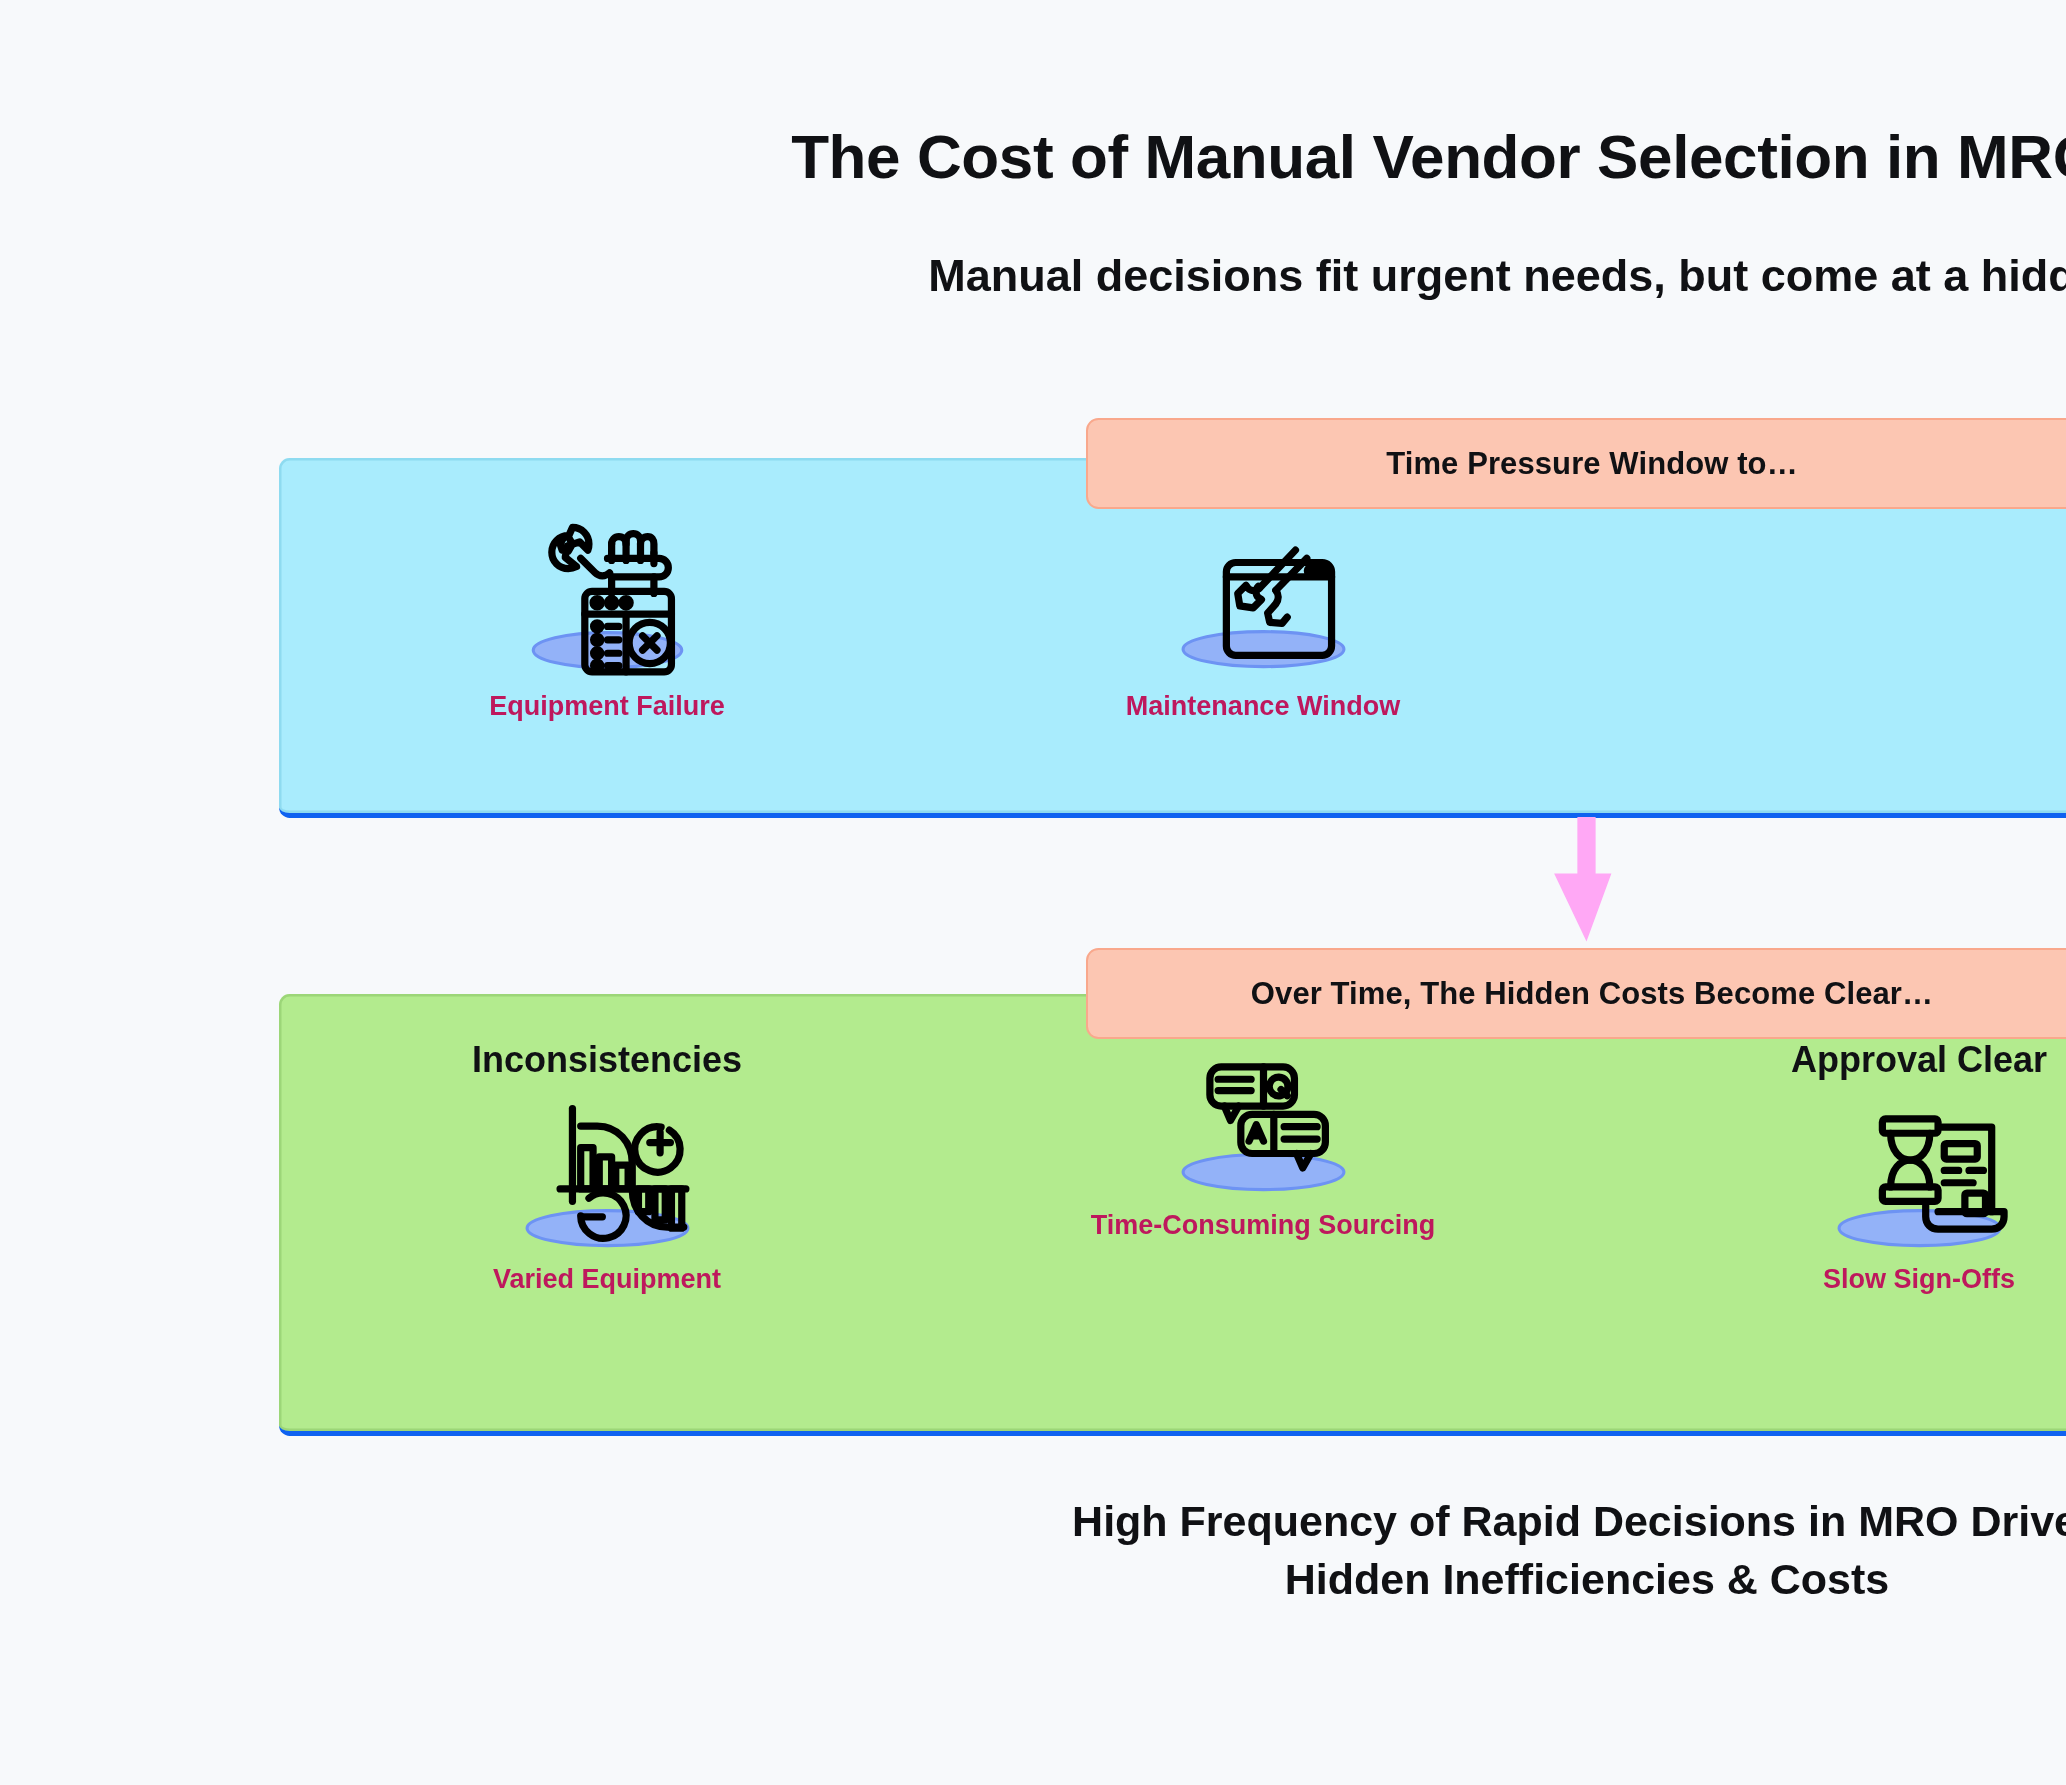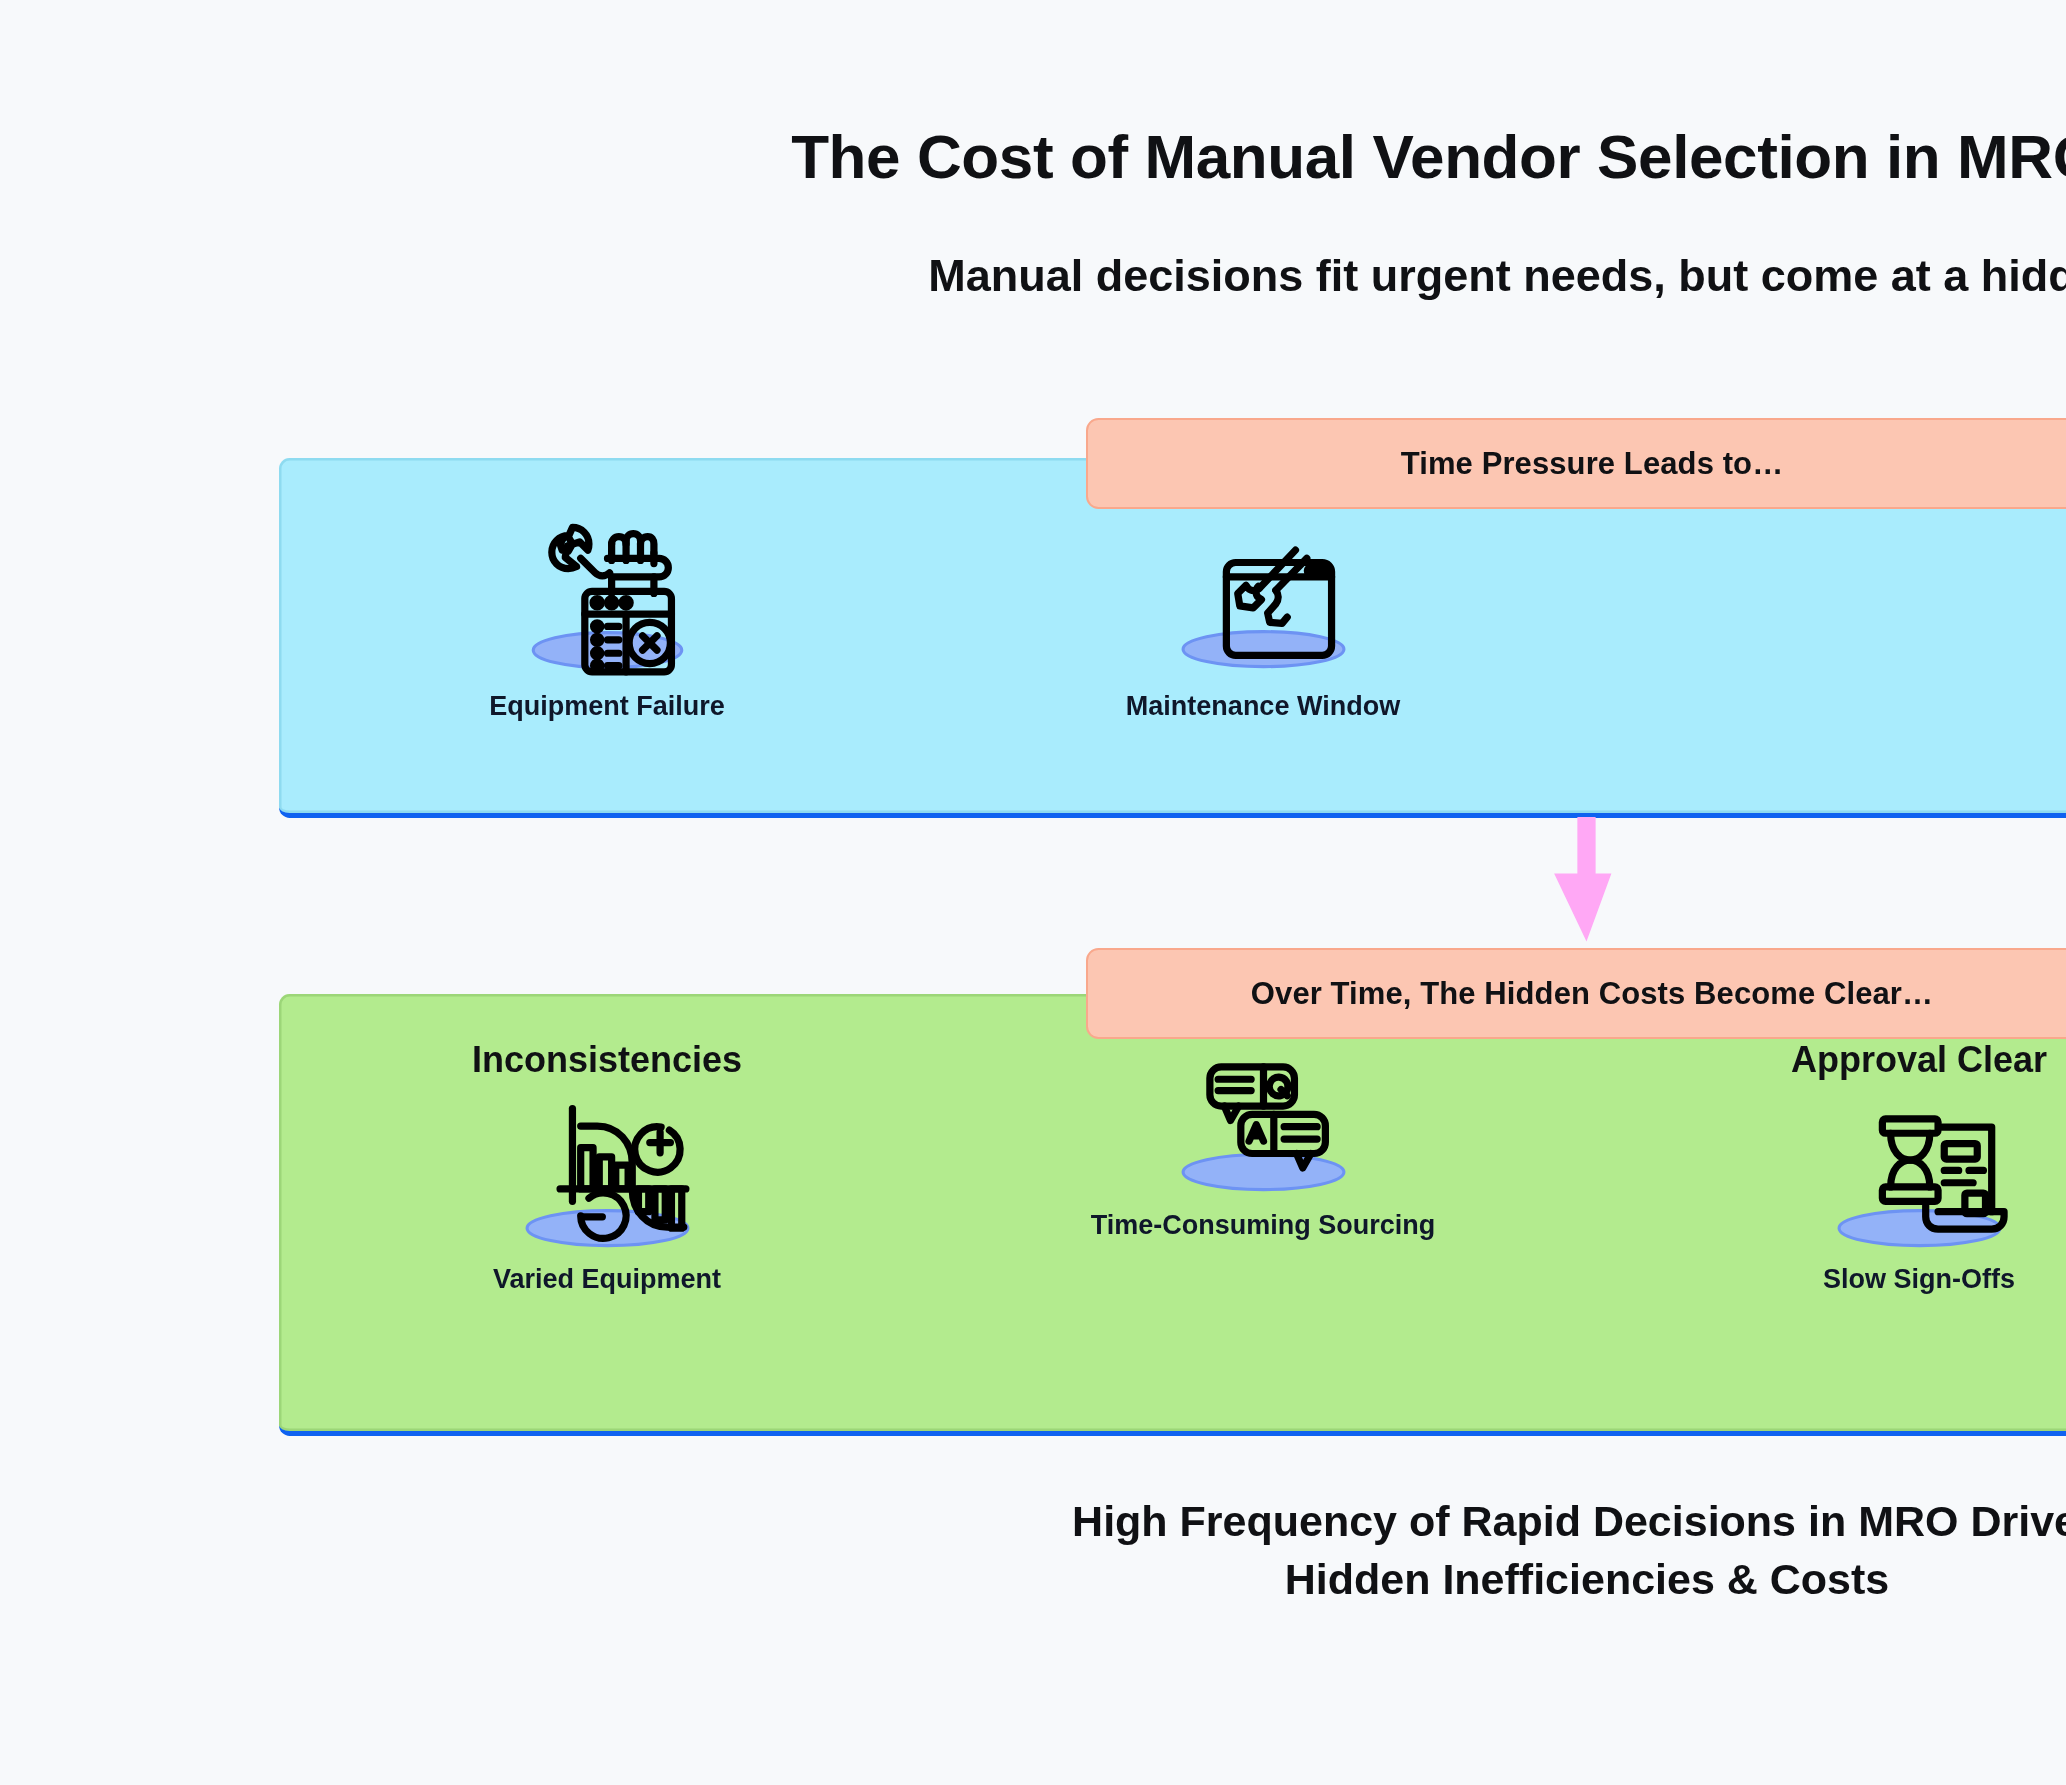--- a/index.html
+++ b/index.html
@@ -82,21 +82,21 @@
     font-size:36px;font-weight:bold;color:#101114;
     text-align:right;line-height:1;
     height:54px;display:flex;align-items:center;justify-content:center;
   }
   .iconwrap{
     position:relative;width:231px;height:174px;
     display:flex;align-items:center;justify-content:center;
   }
   .iconwrap svg{display:block;width:215px;height:165px;}
   .cell-label{
-    font-size:27px;font-weight:bold;color:#0f172a;
+    font-size:27px;font-weight:bold;color:#be185d;
     text-align:right;line-height:1.1;
   }
   .top .cell-label{margin-top:10px;}
   .bottom .cell-label{margin-top:4.1px;}
 
   
   .footer{
     position:absolute;left:0;top:1492px;width:3174px;
     text-align:center;
     font-size:43px;font-weight:bold;color:#101114;
@@ -108,21 +108,21 @@
 <body>
 
 <div class="stage">
 
   <div class="title">The Cost of Manual Vendor Selection in MRO Sourcing</div>
   <div class="subtitle">Manual decisions fit urgent needs, but come at a hidden cost.</div>
 
   <div class="panel panel-cyan"></div>
 
   <div class="pill pill-top">
-    <span>Time Pressure Leads to…</span>
+    <span>Time Pressure Window to…</span>
   </div>
 
   <div class="row row-top top">
 
     <div class="cell">
       <div class="iconwrap">
         <svg viewBox="0 0 200 160" fill="none" stroke="#000" stroke-width="7" stroke-linecap="round" stroke-linejoin="round" aria-hidden="true">
           <ellipse cx="100" cy="133" rx="72" ry="17" fill="#93b2f8" stroke="#6d93f3" stroke-width="3"></ellipse>
 
           <path d="M62 22c-9 0-16 7-16 16s7 16 16 16c3 0 6-1 8-2l-11-9 2-11 12-4 8 8c1-2 1-4 1-6 0-9-7-16-16-16l-4 9 4 7-4 7-6-1-2-6 4-7z" fill="none"></path>

